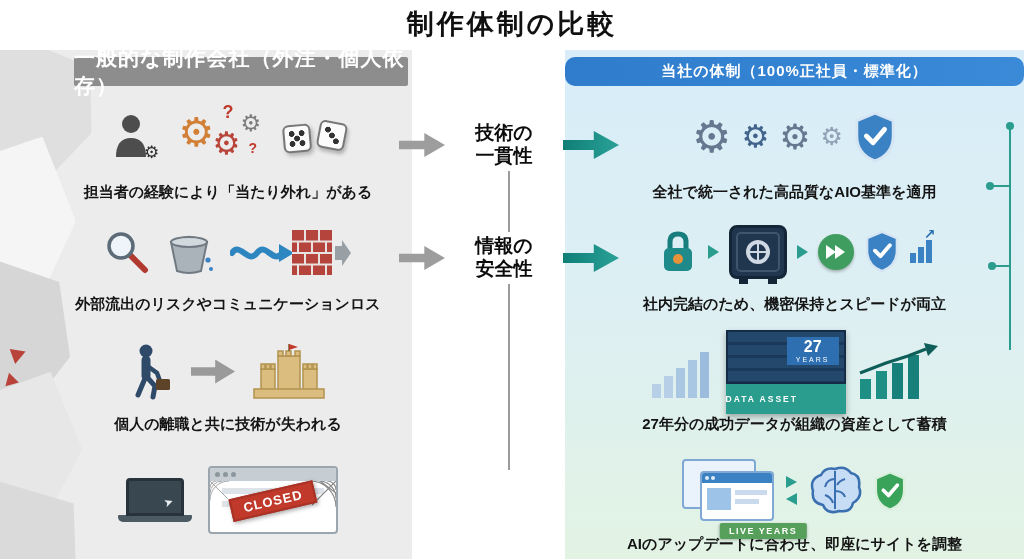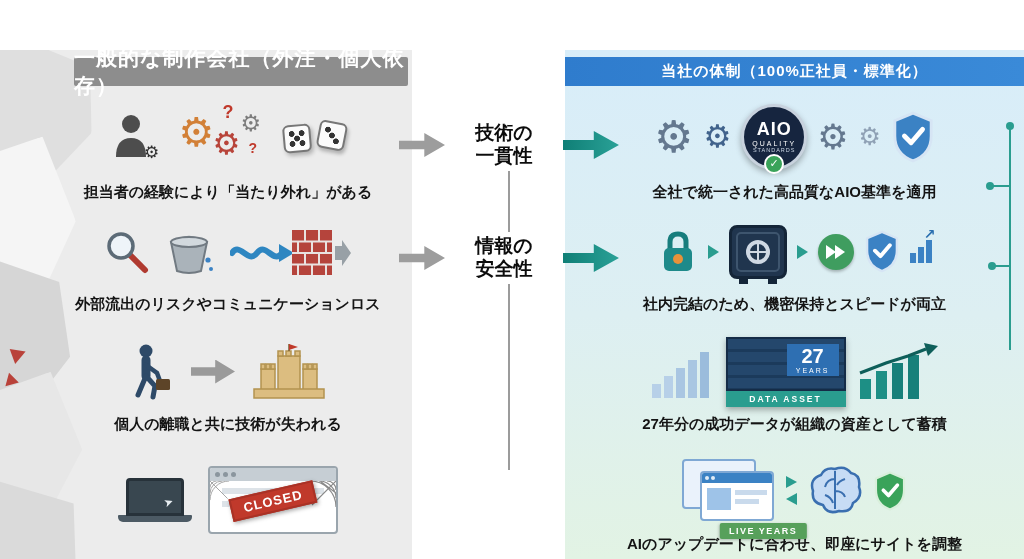--- a/index.html
+++ b/index.html
@@ -82,21 +82,21 @@
 .teal-arrow{width:56px;height:28px;background:linear-gradient(90deg,#0f7f76,#2aa197);
   clip-path:polygon(0 32%,55% 32%,55% 0,100% 50%,55% 100%,55% 68%,0 68%);}
 .cat-label{background:#fff;text-align:center;font-size:19px;font-weight:bold;color:#0c0c0c;line-height:1.2;padding:3px 5px;}
 .cat-label span{display:block;}
 
 
 .right-panel{position:absolute;left:565px;top:50px;width:459px;height:509px;overflow:hidden;
   background:linear-gradient(180deg,#d8edf9 0%,#ddeff2 52%,#e2f3e4 100%);}
 .right-header{position:absolute;left:0;top:7px;right:0;height:29px;color:#fff;
   background:linear-gradient(90deg,#2f7ccd,#3a8ad8);font-size:15px;font-weight:bold;
-  display:flex;align-items:center;justify-content:center;border-radius:0;letter-spacing:1px;z-index:3;}
+  display:flex;align-items:center;justify-content:center;border-radius:10px;letter-spacing:1px;z-index:3;}
 .rrow{left:6px;width:447px;}
 .rr1{top:40px;height:112px}.rr2{top:158px;height:106px}.rr3{top:278px;height:106px}.rr4{top:396px;height:108px}
 .rrow .icons{gap:10px;}
 
 .rgear{line-height:1;}
 .rg-big{font-size:44px;color:#64788f;}
 .rg-mid{font-size:31px;color:#41638c;}
 .rg-mid2{font-size:35px;color:#64788f;}
 .rg-sm{font-size:25px;color:#8fa1b5;}
 
@@ -127,23 +127,23 @@
 .ffwd::before{left:8px}.ffwd::after{left:17px}
 
 .mini-chart{display:flex;align-items:flex-end;gap:2px;position:relative;}
 .mini-chart i{display:block;width:6px;background:#3b82c4;}
 .mini-chart .up{position:absolute;top:-14px;right:-4px;color:#2a6fb0;font-size:14px;font-weight:bold;}
 
 .data-server{width:120px;display:flex;flex-direction:column;box-shadow:0 3px 6px rgba(0,0,0,.3);}
 .ds-top{position:relative;height:54px;border:2px solid #152c47;
   background:repeating-linear-gradient(180deg,#24476c 0px,#24476c 10px,#1b3a5b 10px,#1b3a5b 13px);}
 .ds-num{position:absolute;right:5px;top:5px;background:#2e6fb2;padding:2px 9px;display:flex;flex-direction:column;align-items:center;color:#fff;}
-.ds-27{font-size:20px;font-weight:bold;line-height:1;}
+.ds-27{font-size:16px;font-weight:bold;line-height:1;}
 .ds-years{font-size:7px;letter-spacing:2px;margin-top:1px;line-height:1;}
-.ds-badge{background:#2a9d8f;color:#fff;font-size:8.5px;font-weight:bold;letter-spacing:2px;text-align:center;padding:3px 0;}
+.ds-badge{background:#2a9d8f;color:#fff;font-size:8.5px;font-weight:bold;letter-spacing:2px;padding:10px 0;}
 
 .win-stack{position:relative;width:94px;height:64px;flex-shrink:0;}
 .bwin{position:absolute;width:74px;height:50px;background:#fff;border:2px solid #7fa8d4;border-radius:4px;}
 .bwin.back{left:0;top:0;background:#eaf2fb;}
 .bwin.front{left:18px;top:12px;}
 .bw-bar{height:10px;background:#3b82c4;border-radius:2px 2px 0 0;display:flex;gap:2px;align-items:center;padding:0 3px;}
 .bw-bar i{width:4px;height:4px;background:#fff;border-radius:50%;opacity:.85;}
 .bw-box{position:absolute;left:5px;top:15px;width:24px;height:22px;background:#9ec3e8;}
 .bw-line{position:absolute;left:33px;top:17px;width:32px;height:5px;background:#c9daec;}
 .bw-line.s{top:26px;width:24px;}
@@ -155,20 +155,21 @@
   font-size:9px;font-weight:bold;letter-spacing:1.5px;padding:3px 9px;border-radius:2px;box-shadow:0 1px 3px rgba(0,0,0,.25);}
 .rr4 .icons{position:relative;}
 
 .circuit{position:absolute;right:2px;top:64px;z-index:1;}
 </style>
 </head>
 <body>
 
 <div class="canvas">
 
+  <h1 class="title">制作体制の比較</h1>
 
   <div class="left-panel">
     <div class="shard s1"></div>
     <div class="shard s2"></div>
     <div class="shard s3"></div>
     <div class="shard s4"></div>
     <div class="shard s5"></div>
     <div class="red-mark rm1"></div>
     <div class="red-mark rm2"></div>
 
@@ -310,26 +311,20 @@
       <path d="M32 12 V72 H12 M32 72 V152 H14 M32 152 V236" stroke="#2a9d8f" stroke-width="2" fill="none"></path>
       <circle cx="12" cy="72" r="4" fill="#2a9d8f"></circle>
       <circle cx="14" cy="152" r="4" fill="#2a9d8f"></circle>
       <circle cx="32" cy="12" r="4" fill="#2a9d8f"></circle>
     </svg>
 
     <div class="rrow rr1">
       <div class="icons">
         <span class="rgear rg-big">⚙</span>
         <span class="rgear rg-mid">⚙</span>
-        <div class="aio-badge">
-          <span class="aio-main">AIO</span>
-          <span class="aio-sub">QUALITY</span>
-          <span class="aio-sub2">STANDARDS</span>
-          <span class="aio-check">✓</span>
-        </div>
         <span class="rgear rg-mid2">⚙</span>
         <span class="rgear rg-sm">⚙</span>
         <svg width="44" height="52" viewBox="0 0 46 54">
           <path d="M23 2 L42 10 V26 Q42 45 23 52 Q4 45 4 26 V10 Z" fill="#3b82c4" stroke="#d6e5f4" stroke-width="3"></path>
           <path d="M14 26 L21 33 L33 19" stroke="#fff" stroke-width="5" fill="none" stroke-linecap="round" stroke-linejoin="round"></path>
         </svg>
       </div>
       <div class="caption">全社で統一された高品質なAIO基準を適用</div>
     </div>
 

